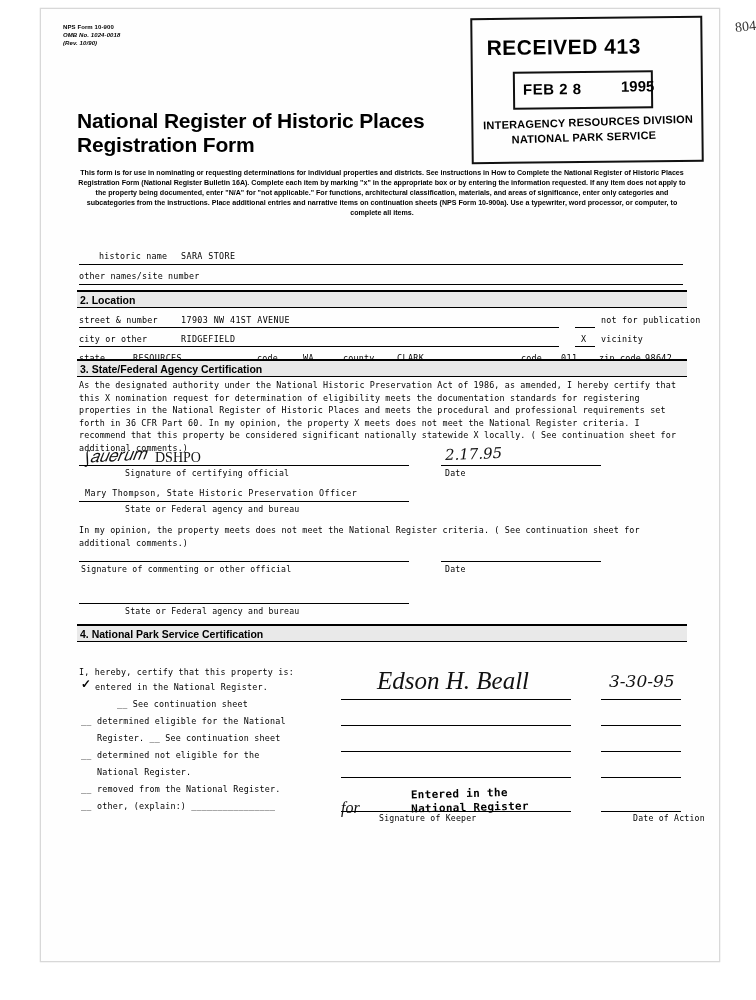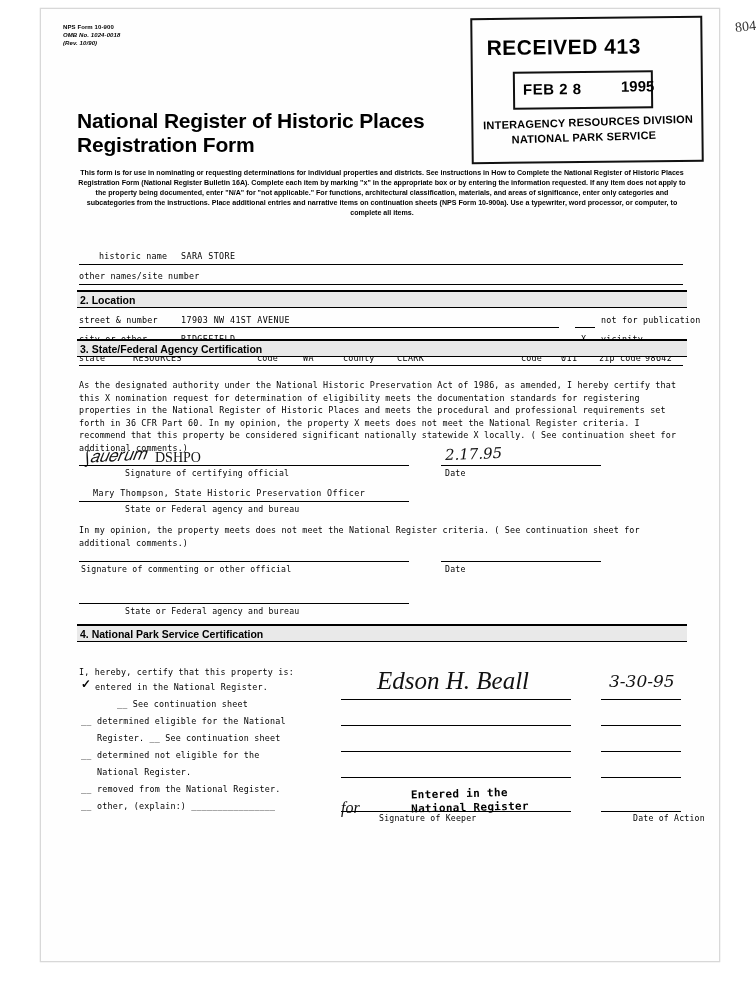--- a/index.html
+++ b/index.html
@@ -289,36 +289,36 @@
   <div class="fld mono" style="left:216px; top:344px;">code</div>
   <div class="val mono" style="left:262px; top:344px;">WA</div>
   <div class="fld mono" style="left:302px; top:344px;">county</div>
   <div class="val mono" style="left:356px; top:344px;">CLARK</div>
   <div class="fld mono" style="left:480px; top:344px;">code</div>
   <div class="val mono" style="left:520px; top:344px;">011</div>
   <div class="fld mono" style="left:558px; top:344px;">zip code</div>
   <div class="val mono" style="left:604px; top:344px;">98642</div>
   <div class="rule" style="left:38px; top:356px; width:604px;"></div>
 
-  <div class="secbar" style="top:330px;">
+  <div class="secbar" style="top:350px;">
     <span>3.  State/Federal Agency Certification</span>
   </div>
 
   <div class="para mono" style="left:38px; top:370px; width:606px;">As the designated authority under the National Historic Preservation Act of 1986, as amended, I hereby certify that this  X nomination     request for determination of eligibility meets the documentation standards for registering properties in the National Register of Historic Places and meets the procedural and professional requirements set forth in 36 CFR Part 60.  In my opinion, the property  X meets     does not meet the National Register criteria. I recommend that this property be considered significant   nationally   statewide  X locally.  (   See continuation sheet for additional comments.)</div>
 
   <div class="scrawl" style="left:44px; top:437px; font-size:17px; transform:rotate(-3deg);">∫𝑎𝑢𝑒𝑟𝑢𝑚</div>
   <div class="scrawl" style="left:114px; top:441px; font-size:14px; font-style:normal;">DSHPO</div>
   <div class="hand" style="left:404px; top:436px; font-size:15px; transform:rotate(-2deg);">2.17.95</div>
 
   <div class="rule" style="left:38px; top:456px; width:330px;"></div>
   <div class="rule" style="left:400px; top:456px; width:160px;"></div>
   <div class="small-label mono" style="left:84px; top:459px;">Signature of certifying official</div>
   <div class="small-label mono" style="left:404px; top:459px;">Date</div>
 
-  <div class="val mono" style="left:40px; top:479px;padding-left:12px;">Mary Thompson, State Historic Preservation Officer</div>
+  <div class="val mono" style="left:32px; top:479px;padding-left:12px;">Mary Thompson, State Historic Preservation Officer</div>
   <div class="rule" style="left:38px; top:492px; width:330px;"></div>
   <div class="small-label mono" style="left:84px; top:495px;">State or Federal agency and bureau</div>
 
   <div class="para mono" style="left:38px; top:515px; width:606px;">In my opinion, the property    meets    does not meet the National Register criteria.  (   See continuation sheet for additional comments.)</div>
 
   <div class="rule" style="left:38px; top:552px; width:330px;"></div>
   <div class="rule" style="left:400px; top:552px; width:160px;"></div>
   <div class="small-label mono" style="left:40px; top:555px;">Signature of commenting or other official</div>
   <div class="small-label mono" style="left:404px; top:555px;">Date</div>
 

